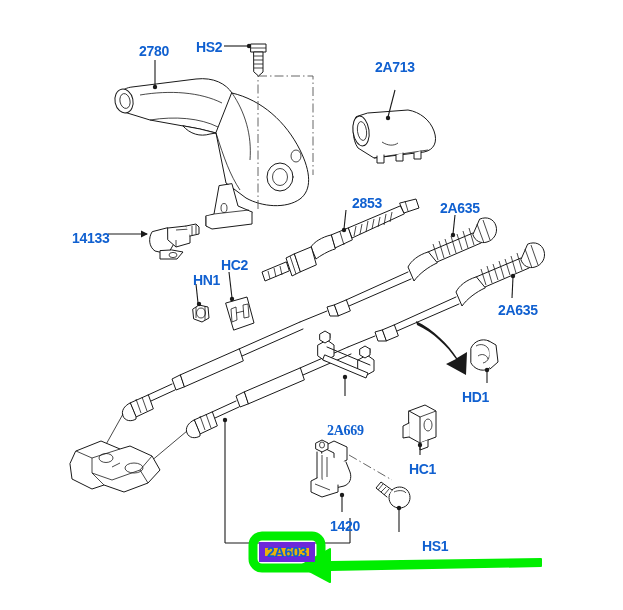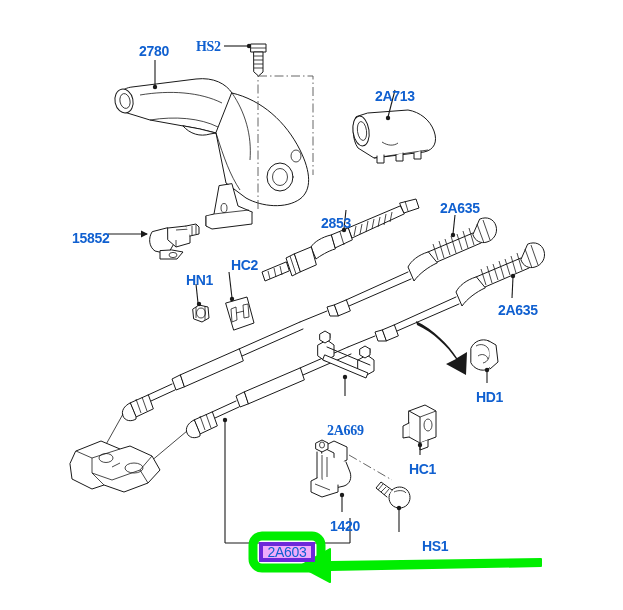--- a/index.html
+++ b/index.html
@@ -12,23 +12,23 @@
   #stage{position:relative;width:623px;height:512px;background:#fff;}
   #art{position:absolute;left:0;top:0;width:623px;height:610px;}
   .lbl{
     position:absolute;color:#1060d0;font-weight:bold;
     font-size:14px;letter-spacing:-0.3px;white-space:nowrap;
     font-family:"Liberation Sans","DejaVu Sans",sans-serif;
     line-height:1;
   }
   #hl-label{
     position:absolute;left:259px;top:542px;width:56px;height:20px;
-    border:4px solid #6d28d9;background:#f0abfc;box-sizing:border-box;
+    border:6px solid #6d28d9;background:#eab308;box-sizing:border-box;
     display:flex;align-items:center;justify-content:center;
-    color:#1060d0;font-weight:normal;font-size:14px;letter-spacing:-0.3px;
+    color:#1060d0;font-weight:bold;font-size:14px;letter-spacing:-0.3px;
   }
 </style>
 </head>
 <body>
 
 <div id="stage">
 
   <svg id="art" viewBox="0 0 623 610">
     <defs>
       <style>
@@ -315,29 +315,29 @@
       <circle class="dk" cx="225" cy="420" r="2.2"></circle>
     </g>
 
     <g>
       <rect x="253" y="536" width="68" height="32" rx="9" ry="9" fill="none" stroke="#00ee00" stroke-width="9"></rect>
       <path d="M541 559 L330 562 L330 549 L300 566 L330 582 L330 570 L541 566 Z" fill="#00ee00" stroke="#00ee00" stroke-width="2" stroke-linejoin="round"></path>
     </g>
   </svg>
 
   <div class="lbl" style="left:139px;top:44px;">2780</div>
-  <div class="lbl" style="left:196px;top:40px;font-family:Liberation Serif, serif;">HS2</div>
-  <div class="lbl" style="left:375px;top:89px;">2A713</div>
-  <div class="lbl" style="left:72px;top:231px;">15852</div>
-  <div class="lbl" style="left:321px;top:196px;margin-top:20px;">2853</div>
+  <div class="lbl" style="left:196px;top:40px;">HS2</div>
+  <div class="lbl" style="left:375px;top:60px;">2A713</div>
+  <div class="lbl" style="left:72px;top:231px;">14133</div>
+  <div class="lbl" style="left:352px;top:196px;">2853</div>
   <div class="lbl" style="left:440px;top:201px;">2A635</div>
-  <div class="lbl" style="left:225px;top:258px;padding-left:6px;">HC2</div>
-  <div class="lbl" style="left:176px;top:273px;padding-left:10px;">HN1</div>
+  <div class="lbl" style="left:215px;top:258px;padding-left:6px;">HC2</div>
+  <div class="lbl" style="left:183px;top:273px;padding-left:10px;">HN1</div>
   <div class="lbl" style="left:498px;top:303px;">2A635</div>
   <div class="lbl" style="left:327px;top:424px;font-family:Liberation Serif, serif;">2A669</div>
-  <div class="lbl" style="left:476px;top:390px;">HD1</div>
+  <div class="lbl" style="left:462px;top:390px;">HD1</div>
   <div class="lbl" style="left:409px;top:462px;">HC1</div>
   <div class="lbl" style="left:330px;top:519px;">1420</div>
   <div class="lbl" style="left:388px;top:539px;margin-left:34px;">HS1</div>
 
   <div id="hl-label">2A603</div>
 
 </div>
 
 </body></html>

